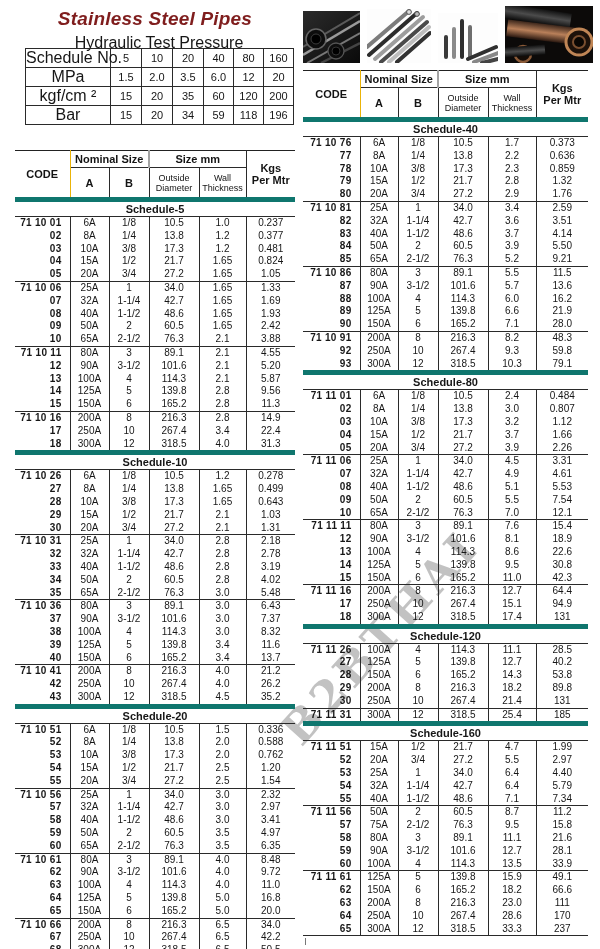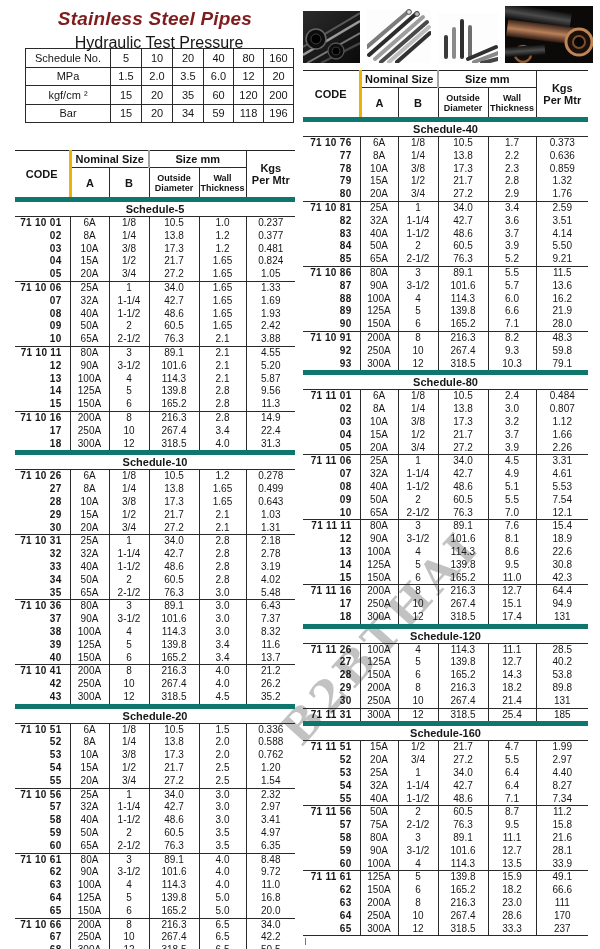--- a/index.html
+++ b/index.html
@@ -17,21 +17,21 @@
   .pressure-caption{
     position:absolute;top:34px;left:25px;width:268px;text-align:center;
     font-size:16px;color:#161616;
   }
   .pressure-wrap{position:absolute;top:48px;left:25px;width:268px;}
   table.pressure{border-collapse:collapse;width:268px;table-layout:fixed;}
   table.pressure td{
     border:1px solid #2a2a2a;height:17.5px;text-align:center;
     font-size:11px;padding:0;white-space:nowrap;
   }
-  table.pressure td.p-label{font-size:11px;}
+  table.pressure td.p-label{font-size:16px;}
   
   .photo-strip{
     position:absolute;top:5px;left:303px;width:290px;height:58px;
     display:flex;justify-content:space-between;align-items:flex-end;
   }
   .photo-strip svg{display:block;}
   
   .watermark{
     position:absolute;left:220px;top:612px;width:320px;text-align:center;
     transform:rotate(-48deg);transform-origin:center;
@@ -40,27 +40,27 @@
     pointer-events:none;white-space:nowrap;
   }
   
   .spec-wrap-left{position:absolute;top:150px;left:15px;width:280px;}
   .spec-wrap-right{position:absolute;top:70px;left:303px;width:285px;}
   table.spec{border-collapse:collapse;table-layout:fixed;width:100%;}
   table.spec th{
     font-weight:700;padding:0;white-space:nowrap;color:#141414;
   }
   table.spec thead tr.h1 th{border-top:1.5px solid #222;font-size:11px;height:16px;}
-  table.spec thead th.h-code{border-right:3px solid #eab308;border-bottom:1.5px solid #222;font-size:11.5px;}
+  table.spec thead th.h-code{border-right:1px solid #eab308;border-bottom:1.5px solid #222;font-size:11.5px;}
   table.spec thead th.h-nom{border-right:2px solid #a3a3a3;border-bottom:1px solid #2a2a2a;}
   table.spec thead th.h-size{border-right:1px solid #2a2a2a;border-bottom:1px solid #2a2a2a;margin-top:47px;}
   table.spec thead th.h-kgs{border-bottom:1.5px solid #222;font-size:11px;line-height:12px;}
   table.spec thead tr.h2 th{border-bottom:1.5px solid #222;height:29px;}
   table.spec thead th.h-a,table.spec thead th.h-b{font-size:11px;border-right:1px solid #2a2a2a;}
-  table.spec thead th.h-od,table.spec thead th.h-wall{font-size:9px;line-height:10px;border-right:1px solid #2a2a2a;font-weight:700;}
+  table.spec thead th.h-od,table.spec thead th.h-wall{font-size:9px;line-height:10px;border-right:1px solid #2a2a2a;font-weight:400;}
   table.spec td{padding:0;white-space:nowrap;color:#161616;}
   tr.sched-row td{
     border-top:5px solid #0f766e;border-bottom:1px solid #2a2a2a;
     text-align:center;font-weight:700;font-size:11px;height:14px;line-height:14px;
   }
   tr.data-row td{height:12.8px;line-height:12.8px;font-size:10px;text-align:center;}
   tr.group-start td{border-top:1px solid #2a2a2a;}
   tbody tr:last-child td{border-bottom:1px solid #2a2a2a;}
   td.c-code{border-right:1px solid #2a2a2a;text-align:right !important;padding-right:8px !important;font-weight:700;letter-spacing:.3px;}
   td.c-a{border-right:1px solid #2a2a2a;}
@@ -1077,21 +1077,21 @@
           <td class="c-od">34.0</td>
           <td class="c-wall">6.4</td>
           <td class="c-kgs">4.40</td>
         </tr>
         <tr class="data-row">
           <td class="c-code">54</td>
           <td class="c-a">32A</td>
           <td class="c-b">1-1/4</td>
           <td class="c-od">42.7</td>
           <td class="c-wall">6.4</td>
-          <td class="c-kgs">8.27</td>
+          <td class="c-kgs">5.79</td>
         </tr>
         <tr class="data-row">
           <td class="c-code">55</td>
           <td class="c-a">40A</td>
           <td class="c-b">1-1/2</td>
           <td class="c-od">48.6</td>
           <td class="c-wall">7.1</td>
           <td class="c-kgs">7.34</td>
         </tr>
         <tr class="data-row group-start">

